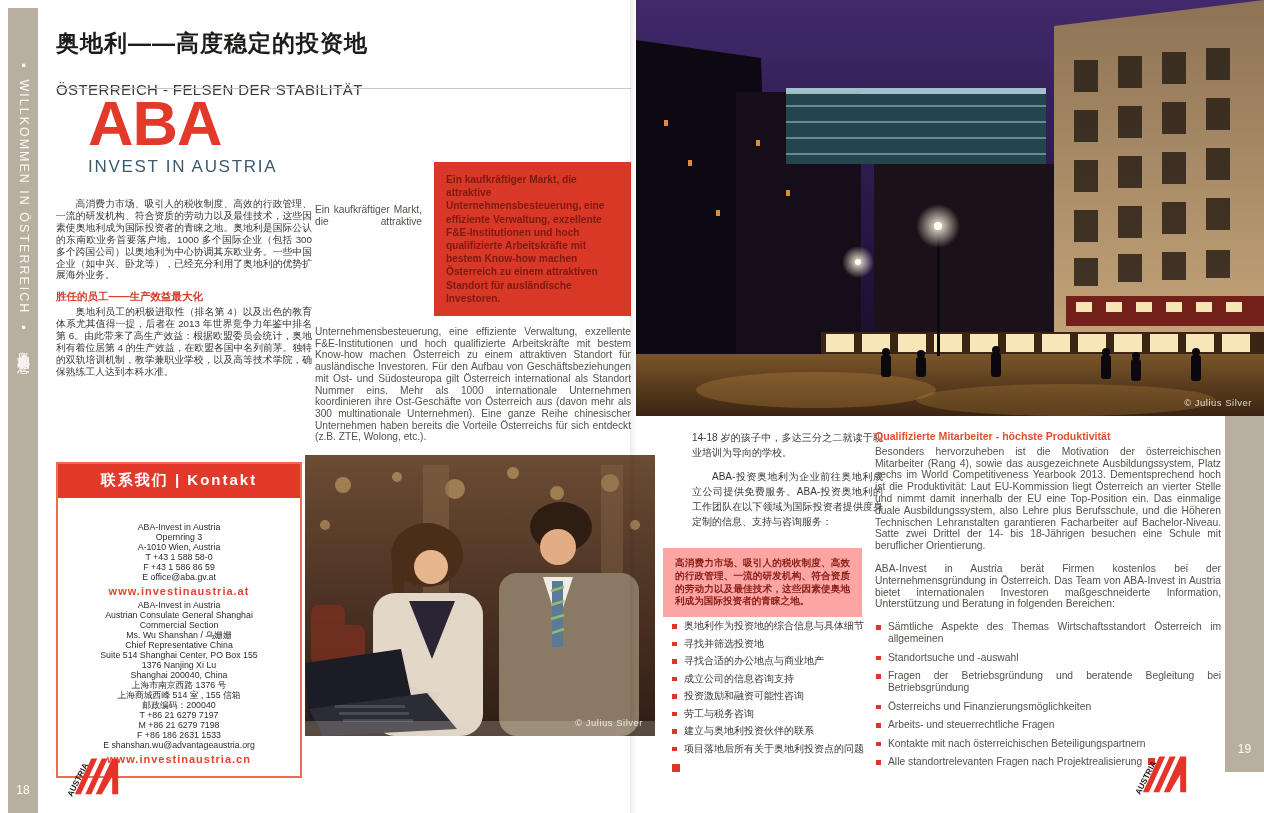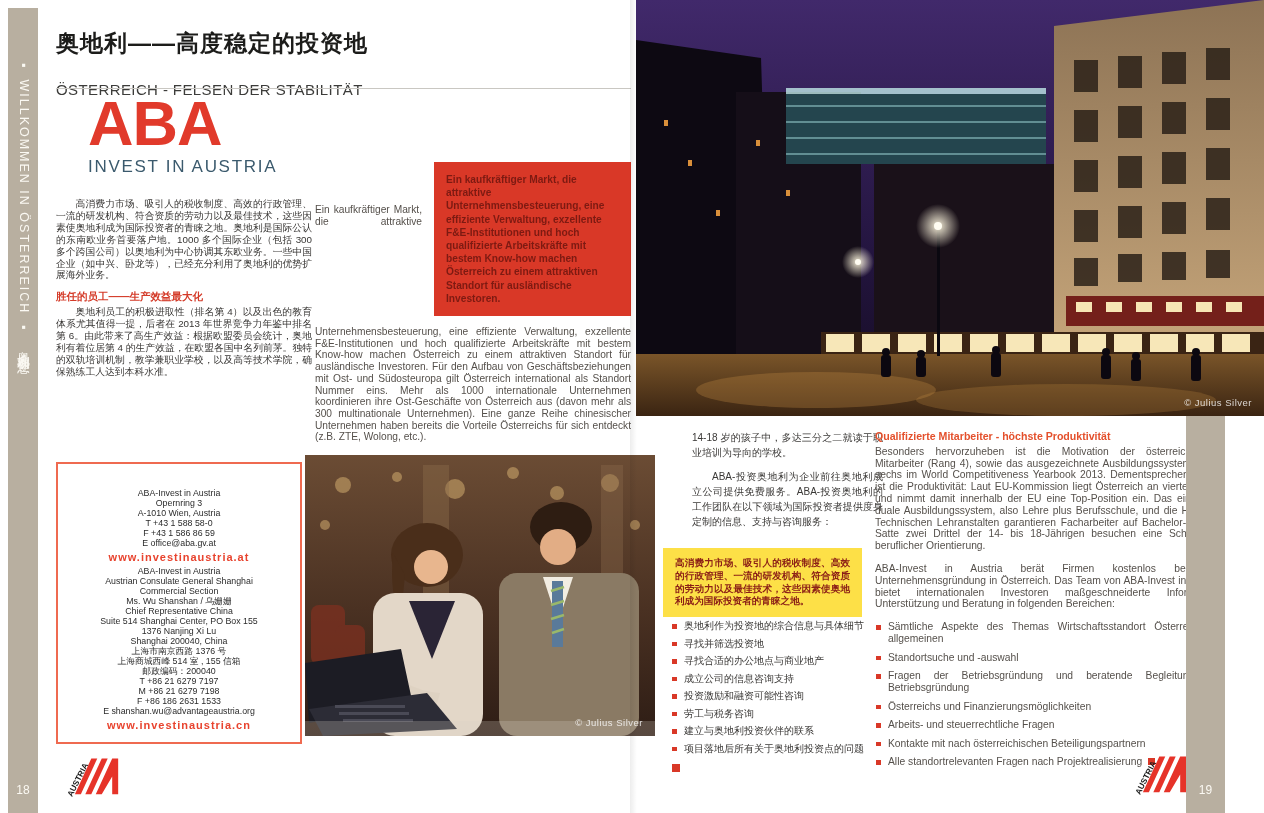--- a/index.html
+++ b/index.html
@@ -2,21 +2,21 @@
 <html><head>
 <meta charset="utf-8">
 <style>
   html,body{margin:0;padding:0;background:#9a9a9a;}
   .canvas{position:relative;width:1264px;height:813px;background:#ffffff;overflow:hidden;
           font-family:"Liberation Sans","DejaVu Sans",sans-serif;-webkit-font-smoothing:antialiased;}
 
   
   .strip{position:absolute;background:#b8afa0;}
   .strip-left{left:8px;top:8px;width:30px;height:805px;}
-  .strip-right{left:1186px;top:416px;width:39px;height:397px;}
+  .strip-right{left:1225px;top:416px;width:39px;height:356px;}
   .vtext{position:absolute;top:50px;left:50%;transform:translateX(-50%);
          writing-mode:vertical-lr;text-orientation:mixed;white-space:nowrap;
          color:#fbf9f3;font-size:12.5px;letter-spacing:2px;}
   .pagenum{position:absolute;bottom:16px;left:0;width:100%;text-align:center;color:#fbf9f3;font-size:12px;}
 
   
   .header-title{position:absolute;left:56px;top:28px;font-size:23px;font-weight:bold;color:#1c1c1a;letter-spacing:1px;}
   .header-sub{position:absolute;left:56px;top:61px;font-size:15px;color:#3c3c3a;letter-spacing:.4px;margin-top:20px;}
   .header-rule{position:absolute;left:56px;top:88px;width:575px;height:1px;background:#c9c7c2;}
 
@@ -49,21 +49,21 @@
   
   .photo-cafe{position:absolute;left:305px;top:455px;width:350px;height:281px;}
   .photo-vienna{position:absolute;left:636px;top:0;width:628px;height:416px;}
   .photo-cafe svg,.photo-vienna svg{display:block;width:100%;height:100%;}
   .credit{position:absolute;right:12px;bottom:8px;color:rgba(255,255,255,.8);font-size:9.5px;letter-spacing:.5px;margin-top:47px;}
 
   
   .rzh{position:absolute;left:672px;top:430px;width:191px;font-size:10px;line-height:15px;color:#3a3836;text-align:justify;margin-left:20px;}
   .rzh p{margin:0 0 9px 0;}
   .rzh p.ind{text-indent:2em;}
-  .red-box-zh{position:absolute;left:663px;top:548px;width:175px;padding:9px 12px;background:#fde047;
+  .red-box-zh{position:absolute;left:663px;top:548px;width:175px;padding:9px 12px;background:#fca5a5;
               color:#8c2017;font-weight:bold;font-size:9.6px;line-height:12.8px;text-align:justify;}
 
   ul.bullets{list-style:none;margin:0;padding:0;}
   ul.bullets li{position:relative;padding-left:13px;margin-bottom:6px;}
   ul.bullets li::before{content:"";position:absolute;left:1px;top:4px;width:4.5px;height:4.5px;background:#d93827;}
 
   .zh-bullets{position:absolute;left:671px;top:620px;width:196px;font-size:10px;line-height:11.5px;color:#3a3836;}
   .end-sq{position:absolute;left:672px;top:764px;width:8px;height:8px;background:#d93827;}
 
   
@@ -106,20 +106,21 @@
     <p>奥地利员工的积极进取性（排名第 4）以及出色的教育体系尤其值得一提，后者在 2013 年世界竞争力年鉴中排名第 6。由此带来了高生产效益：根据欧盟委员会统计，奥地利有着位居第 4 的生产效益，在欧盟各国中名列前茅。独特的双轨培训机制，教学兼职业学校，以及高等技术学院，确保熟练工人达到本科水准。</p>
   </div>
 
   <div class="de-col">
     <div class="de-quote">Ein kaufkräftiger Markt, die attraktive Unternehmensbesteuerung, eine effiziente Verwaltung, exzellente F&amp;E-Institutionen und hoch qualifizierte Arbeitskräfte mit bestem Know-how machen Österreich zu einem attraktiven Standort für ausländische Investoren.</div>
     <p>Ein kaufkräftiger Markt, die attraktive Unternehmensbesteuerung, eine effiziente Verwaltung, exzellente F&amp;E-Institutionen und hoch qualifizierte Arbeitskräfte mit bestem Know-how machen Österreich zu einem attraktiven Standort für ausländische Investoren. Für den Aufbau von Geschäftsbeziehungen mit Ost- und Südosteuropa gilt Österreich international als Standort Nummer eins. Mehr als 1000 internationale Unternehmen koordinieren ihre Ost-Geschäfte von Österreich aus (davon mehr als 300 multinationale Unternehmen). Eine ganze Reihe chinesischer Unternehmen haben bereits die Vorteile Österreichs für sich entdeckt (z.B. ZTE, Wolong, etc.).</p>
     <p>Stabilität, Rechts- und Versorgungssicherheit schaffen ideale Rahmenbedingungen für Unternehmen. In den wirtschaftlich turbulenten Krisenjahren hat sich Österreich als ein Felsen der Stabilität erwiesen. Österreich ist gemessen am Bruttoinlandsprodukt pro Kopf das zweitreichste Land in der EU. Laut Eurostat liegt die österreichische Wirtschaftsleistung um 31 Prozent über dem EU-Durchschnitt.</p>
   </div>
 
   <div class="contact">
+    <div class="contact-h">联系我们 | Kontakt</div>
     <div class="contact-body">
       <div class="c-line">ABA-Invest in Austria</div>
       <div class="c-line">Opernring 3</div>
       <div class="c-line">A-1010 Wien, Austria</div>
       <div class="c-line">T +43 1 588 58-0</div>
       <div class="c-line">F +43 1 586 86 59</div>
       <div class="c-line">E office@aba.gv.at</div>
       <div class="c-url">www.investinaustria.at</div>
       <div class="c-line">ABA-Invest in Austria</div>
       <div class="c-line">Austrian Consulate General Shanghai</div>

